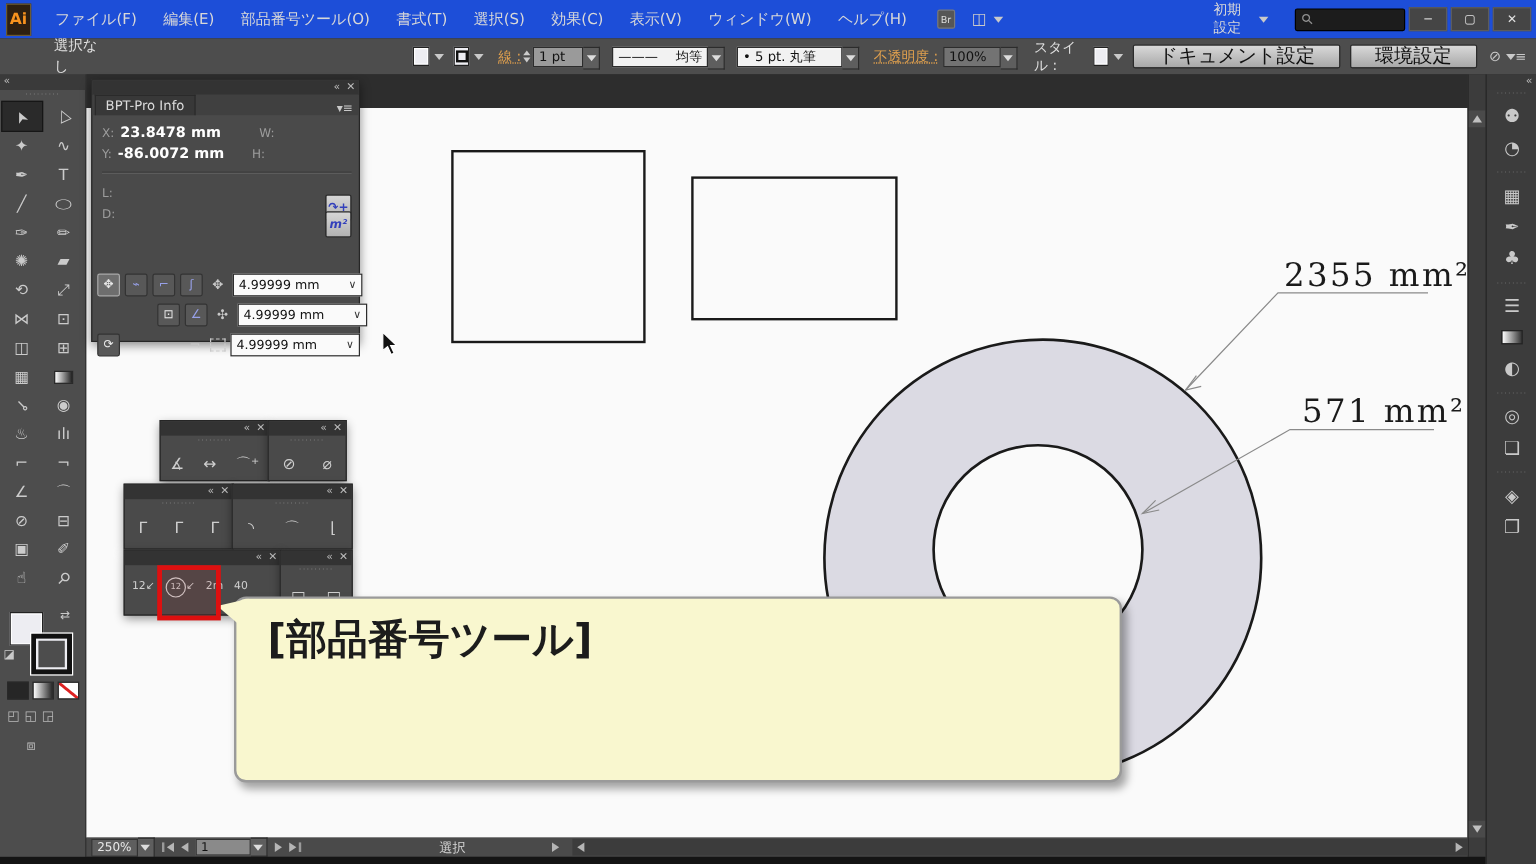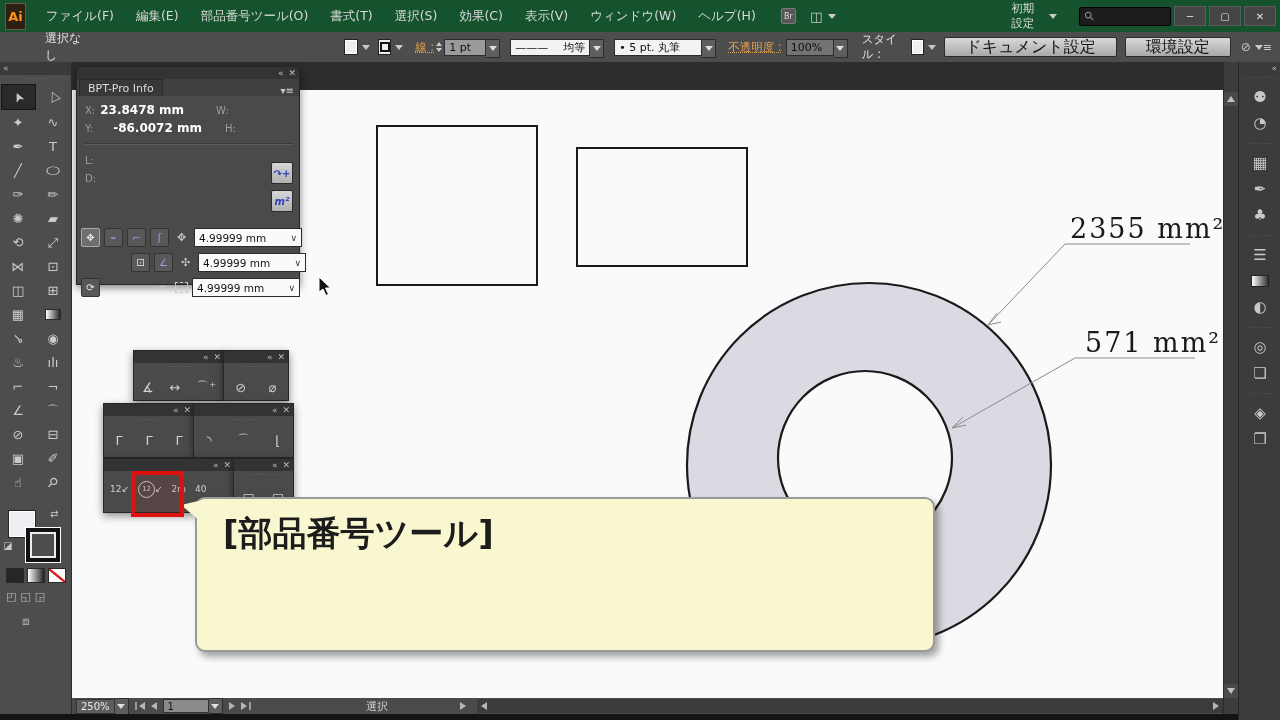--- a/index.html
+++ b/index.html
@@ -1,20 +1,20 @@
 <!DOCTYPE html>
 <html><head>
 <meta charset="utf-8">
 <style>
   html,body{margin:0;padding:0}
   body{width:1280px;height:720px;position:relative;overflow:hidden;background:#323232;
        font-family:"DejaVu Sans","Liberation Sans",sans-serif;color:#d8d8d8}
   .abs{position:absolute}
   
-  #menubar{left:0;top:0;width:1280px;height:32px;background:#14532d;border-bottom:1px solid #222;display:flex;align-items:center}
+  #menubar{left:0;top:0;width:1280px;height:32px;background:#1d4ed8;border-bottom:1px solid #222;display:flex;align-items:center}
   .logo{width:26px;height:25px;margin:0 9px 0 5px;background:#2d2012;border:1px solid #6b5a33;color:#f7931e;
         font-weight:bold;font-size:13px;display:flex;align-items:center;justify-content:center}
   .mitem{color:#d8d8d8;font-size:12.5px;padding:0 11px;white-space:nowrap}
   .badge{width:18px;height:14px;background:#565656;border:1px solid #7a7a7a;border-radius:2px;color:#ddd;
          font-size:8px;display:flex;align-items:center;justify-content:center;margin:0 8px 0 14px}
   .wsicon{color:#c9c9c9;font-size:13px;margin:0 2px 0 6px}
   .arr{display:inline-block;width:0;height:0;border-left:4px solid transparent;border-right:4px solid transparent;border-top:5px solid #c9c9c9;margin-left:4px;vertical-align:middle}
   #preset{margin-left:175px;font-size:11.5px;color:#d8d8d8}
   #searchbox{width:118px;height:17px;background:#1c1c1c;border:1px solid #000;border-radius:2px;margin-left:22px;display:flex;align-items:center;padding-left:5px}
   .mag{display:inline-block;transform:rotate(-45deg);color:#8f8f8f;font-size:12px}
@@ -351,30 +351,30 @@
     <span class="pmenu">▾≡</span>
   </div>
   <div style="padding:7px 6px 0 8px;position:relative;height:180px">
     <div style="display:flex;align-items:baseline;height:18px">
       <span class="lab">X:</span>
       <span class="val" style="margin-left:5px">23.8478 mm</span>
       <span class="lab" style="margin-left:32px">W:</span>
     </div>
     <div style="display:flex;align-items:baseline;height:18px">
       <span class="lab">Y:</span>
-      <span class="val" style="margin-left:20px">-86.0072 mm</span>
+      <span class="val" style="margin-left:5px">-86.0072 mm</span>
       <span class="lab" style="margin-left:23px">H:</span>
     </div>
     <div class="divider" style="margin:4px 0"></div>
     <div style="height:18px"><span class="lab">L:</span></div>
     <div style="height:18px"><span class="lab">D:</span></div>
     <div class="sqbtn abs" style="right:6px;top:66px">
         <span>↷+</span>
       </div>
-    <div class="sqbtn abs" style="right:6px;top:94px;font-style:italic">
+    <div class="sqbtn abs" style="right:6px;top:80px;font-style:italic">
         <span>m²</span>
       </div>
     <div style="position:absolute;left:4px;top:132px;display:flex;align-items:center;gap:4px">
       <span class="mbtn on">✥</span>
       <span class="mbtn blue">⌁</span>
       <span class="mbtn blue">⌐</span>
       <span class="mbtn blue">ʃ</span>
       <span class="mglyph">✥</span>
       <span class="fld">
           <span>4.99999 mm</span>

